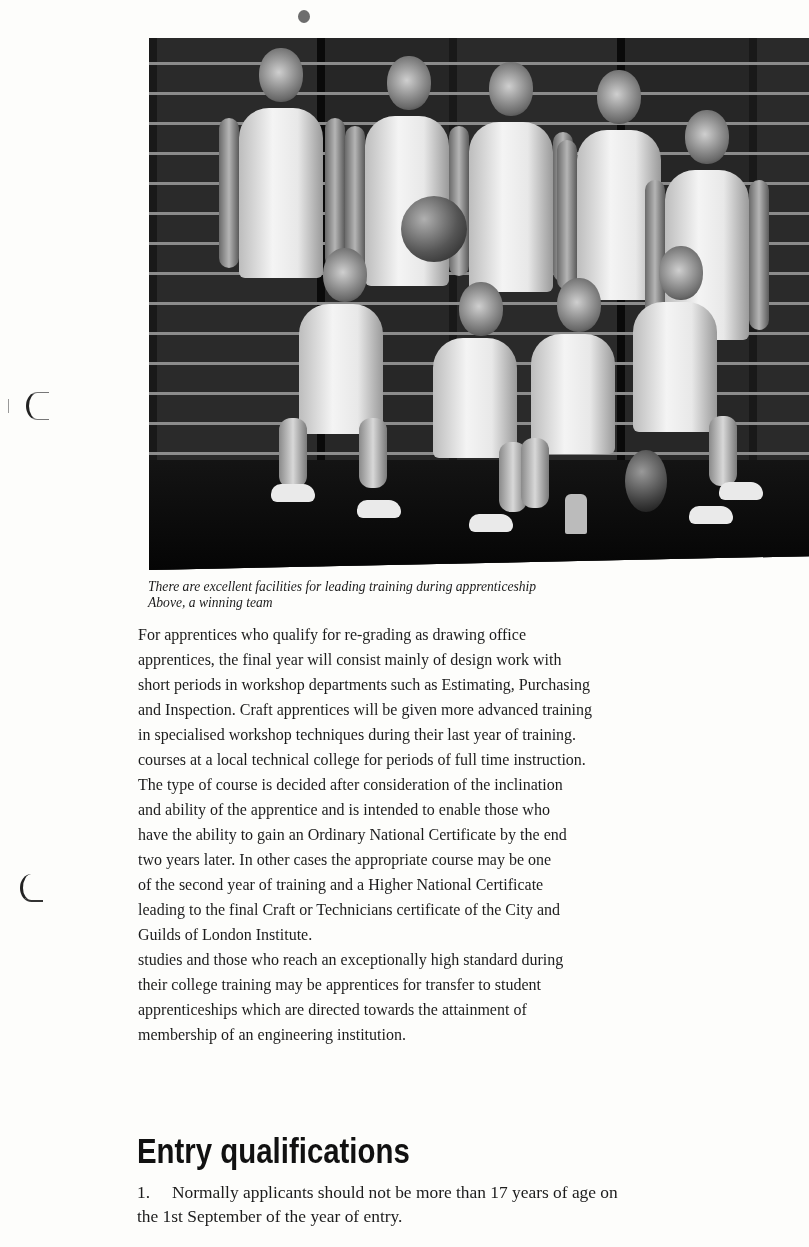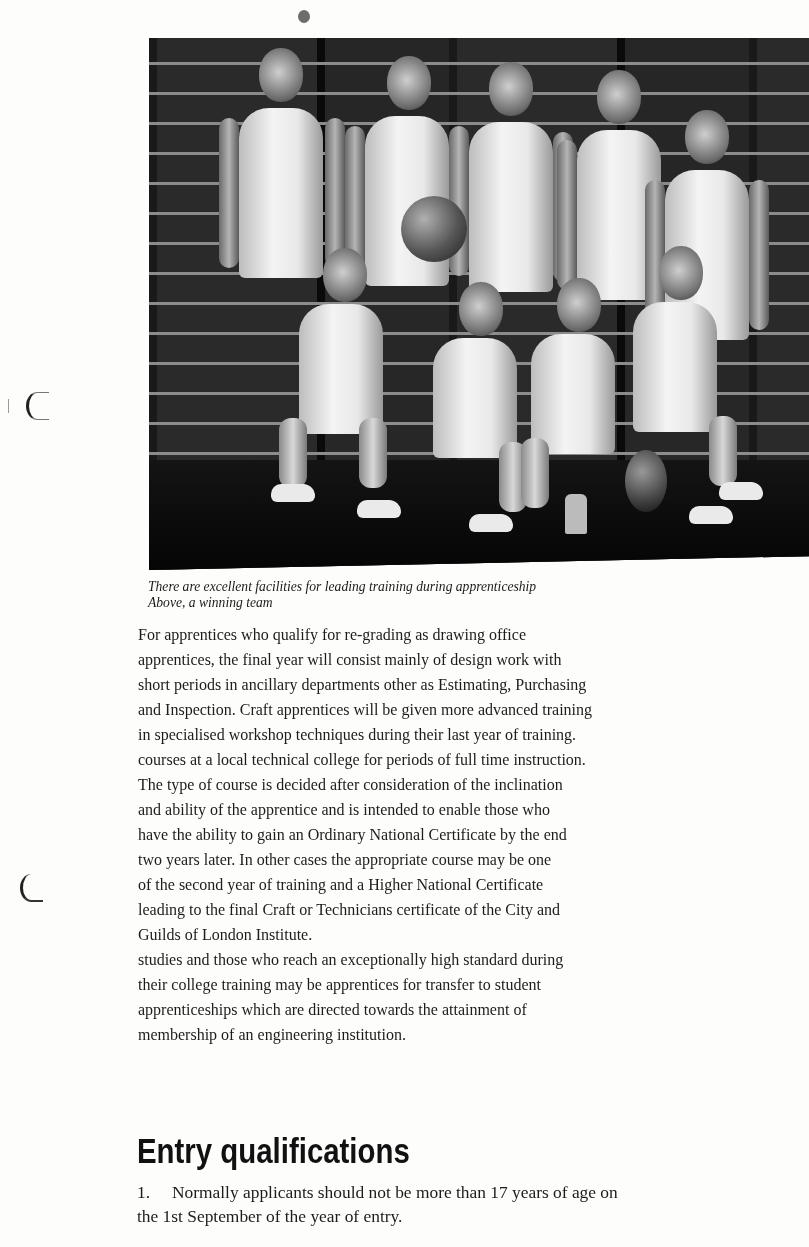--- a/index.html
+++ b/index.html
@@ -135,21 +135,21 @@
 </div>
 
 <div class="caption">
   <div>There are excellent facilities for leading training during apprenticeship</div>
   <div>Above, a winning team</div>
 </div>
 
 <div class="body-text">
   <div class="line">For apprentices who qualify for re-grading as drawing office</div>
   <div class="line">apprentices, the final year will consist mainly of design work with</div>
-  <div class="line">short periods in ancillary departments other as Estimating, Purchasing</div>
+  <div class="line">short periods in workshop departments such as Estimating, Purchasing</div>
   <div class="line">and Inspection. Craft apprentices will be given more advanced training</div>
   <div class="line">in specialised workshop techniques during their last year of training.</div>
   <div class="line">courses at a local technical college for periods of full time instruction.</div>
   <div class="line">The type of course is decided after consideration of the inclination</div>
   <div class="line">and ability of the apprentice and is intended to enable those who</div>
   <div class="line">have the ability to gain an Ordinary National Certificate by the end</div>
   <div class="line">two years later. In other cases the appropriate course may be one</div>
   <div class="line">of the second year of training and a Higher National Certificate</div>
   <div class="line">leading to the final Craft or Technicians certificate of the City and</div>
   <div class="line">Guilds of London Institute.</div>

